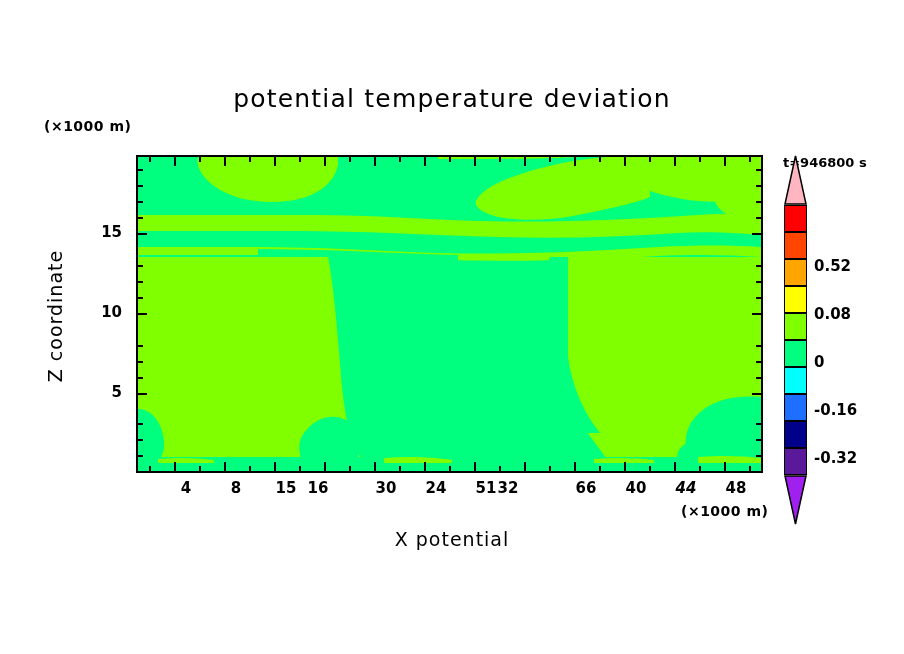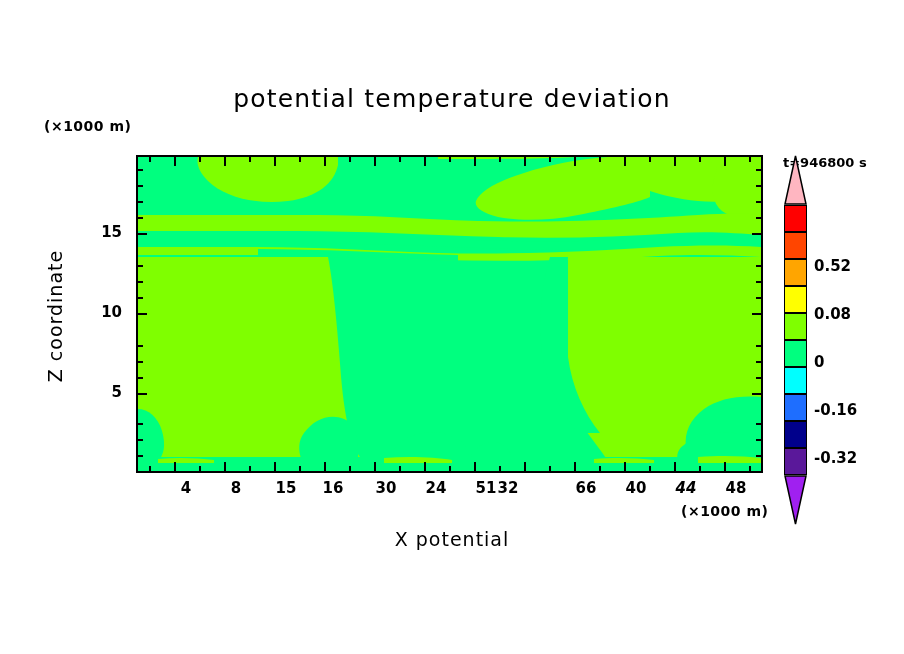--- a/index.html
+++ b/index.html
@@ -224,21 +224,21 @@
   <div class="tick-yr major" style="top:76px;"></div>
   <div class="tick-yr minor" style="top:60px;"></div>
   <div class="tick-yr minor" style="top:44px;"></div>
   <div class="tick-yr minor" style="top:28px;"></div>
   <div class="tick-yr minor" style="top:12px;"></div>
 </div>
 
 <div class="xlabel" style="left:186px;">4</div>
 <div class="xlabel" style="left:236px;">8</div>
 <div class="xlabel" style="left:286px;">15</div>
-<div class="xlabel" style="left:333px;">16</div>
+<div class="xlabel" style="left:318px;">16</div>
 <div class="xlabel" style="left:386px;">30</div>
 <div class="xlabel" style="left:436px;">24</div>
 <div class="xlabel" style="left:486px;">51</div>
 <div class="xlabel" style="left:508px;">32</div>
 <div class="xlabel" style="left:586px;">66</div>
 <div class="xlabel" style="left:636px;">40</div>
 <div class="xlabel" style="left:686px;font-style:italic;">44</div>
 <div class="xlabel" style="left:736px;">48</div>
 
 <div class="ylabel" style="top:393px;">5</div>

